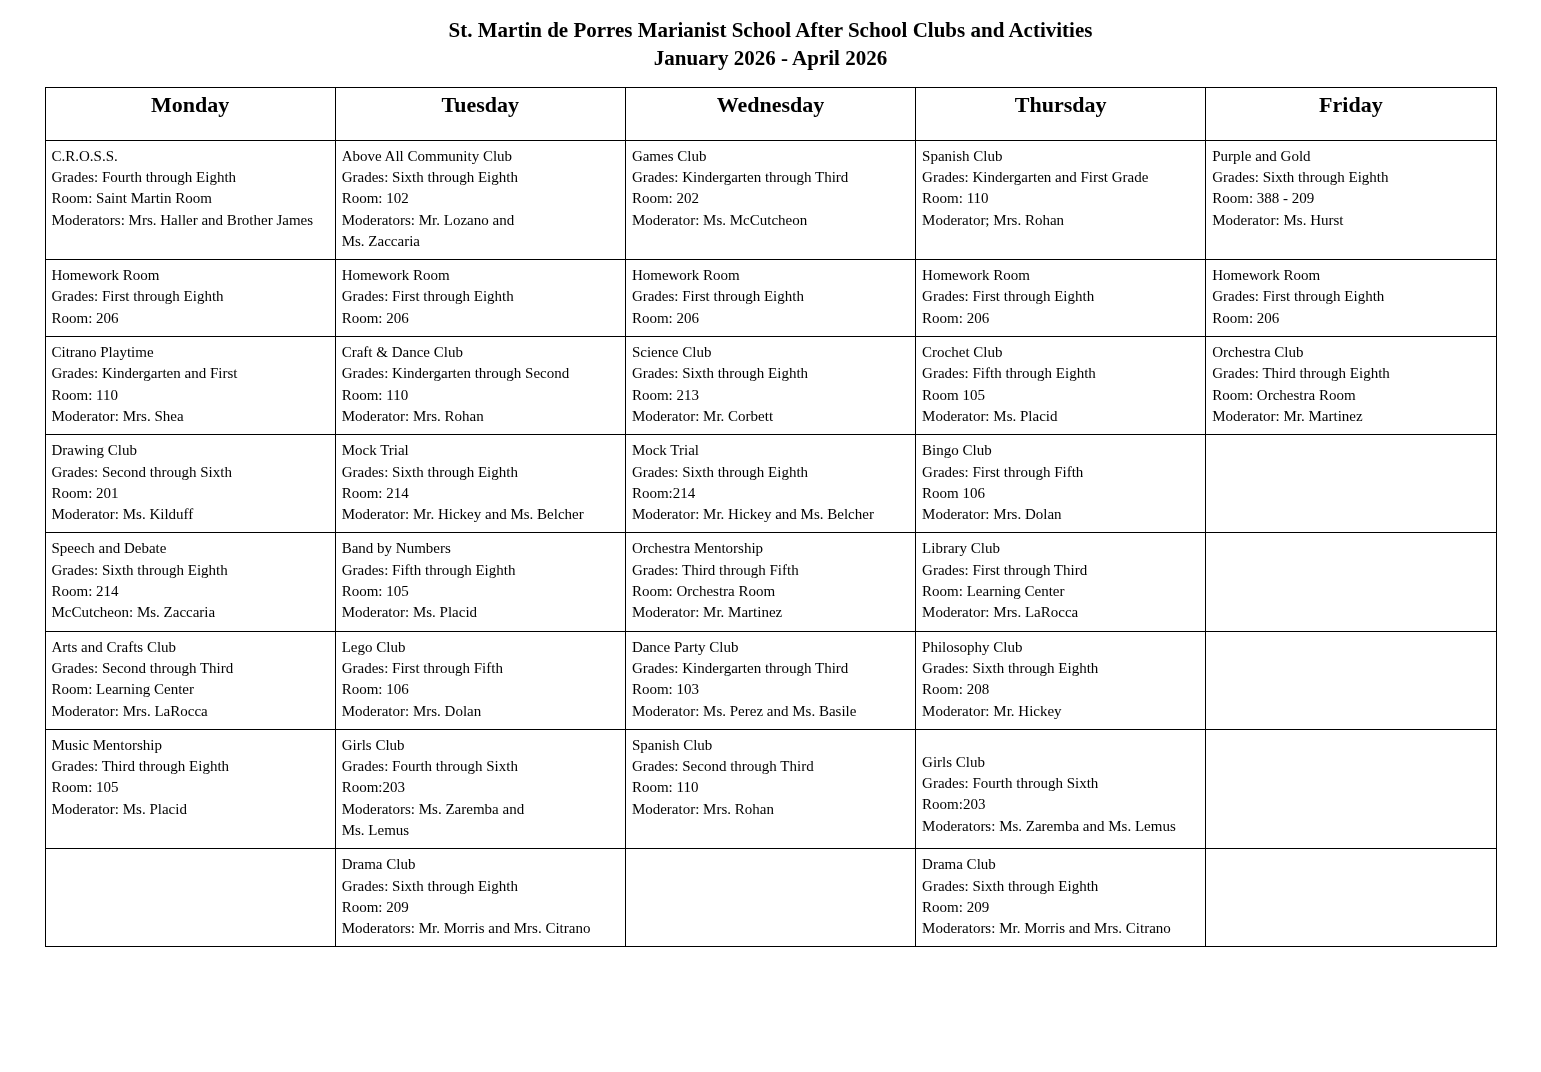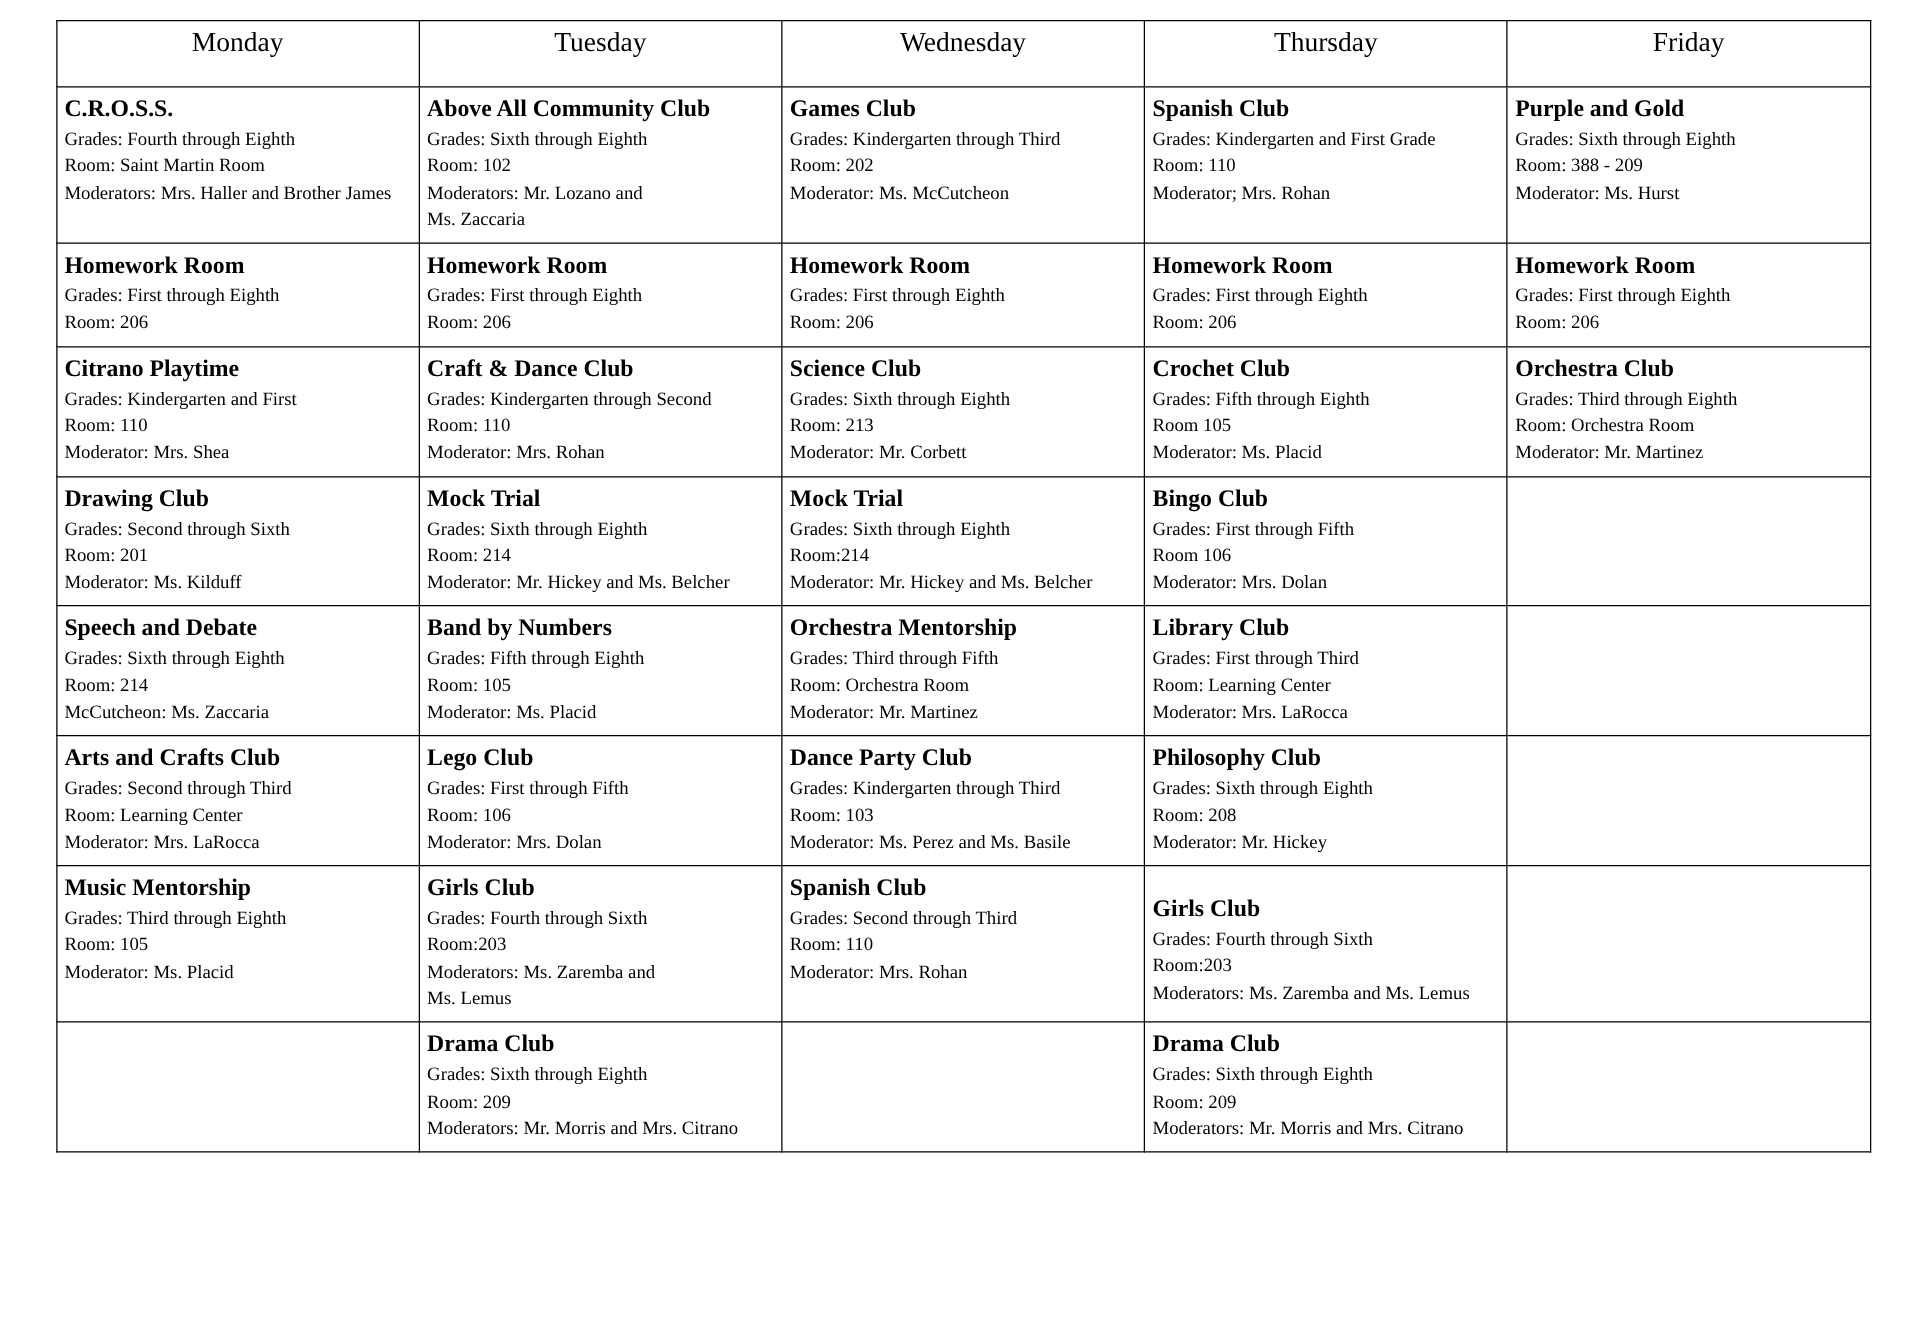--- a/index.html
+++ b/index.html
@@ -35,47 +35,51 @@
     margin: 0 auto;
   }
   table.calendar th, table.calendar td {
     border: 1px solid #000000;
     vertical-align: top;
     padding: 0;
   }
   table.calendar th {
     text-align: center;
     font-size: 22px;
-    font-weight: normal;
+    font-weight: bold;
     height: 42px;
     padding: 4px 0 6px 0;
   }
   .cell-inner {
     padding: 5px 6px 7px 6px;
     min-height: 18px;
   }
   .cell-title {
-    font-weight: bold;
-    font-size: 19px;
+    font-weight: normal;
+    font-size: 15px;
     line-height: 1.42;
   }
   .cell-line {
     font-size: 15px;
     line-height: 1.42;
   }
   .empty-cell .cell-inner {
     min-height: 20px;
   }
   col.day-col { width: 20%; }
 </style>
 </head>
 <body>
 
 <div class="page">
 
+  <div class="doc-title">
+    <span>St. Martin de Porres Marianist School After School Clubs and Activities</span>
+    <span class="line2">January 2026 - April 2026</span>
+  </div>
 
   <table class="calendar">
     <colgroup>
       <col class="day-col">
         <col class="day-col">
         <col class="day-col">
         <col class="day-col">
         <col class="day-col">
     </colgroup>
     <thead>

